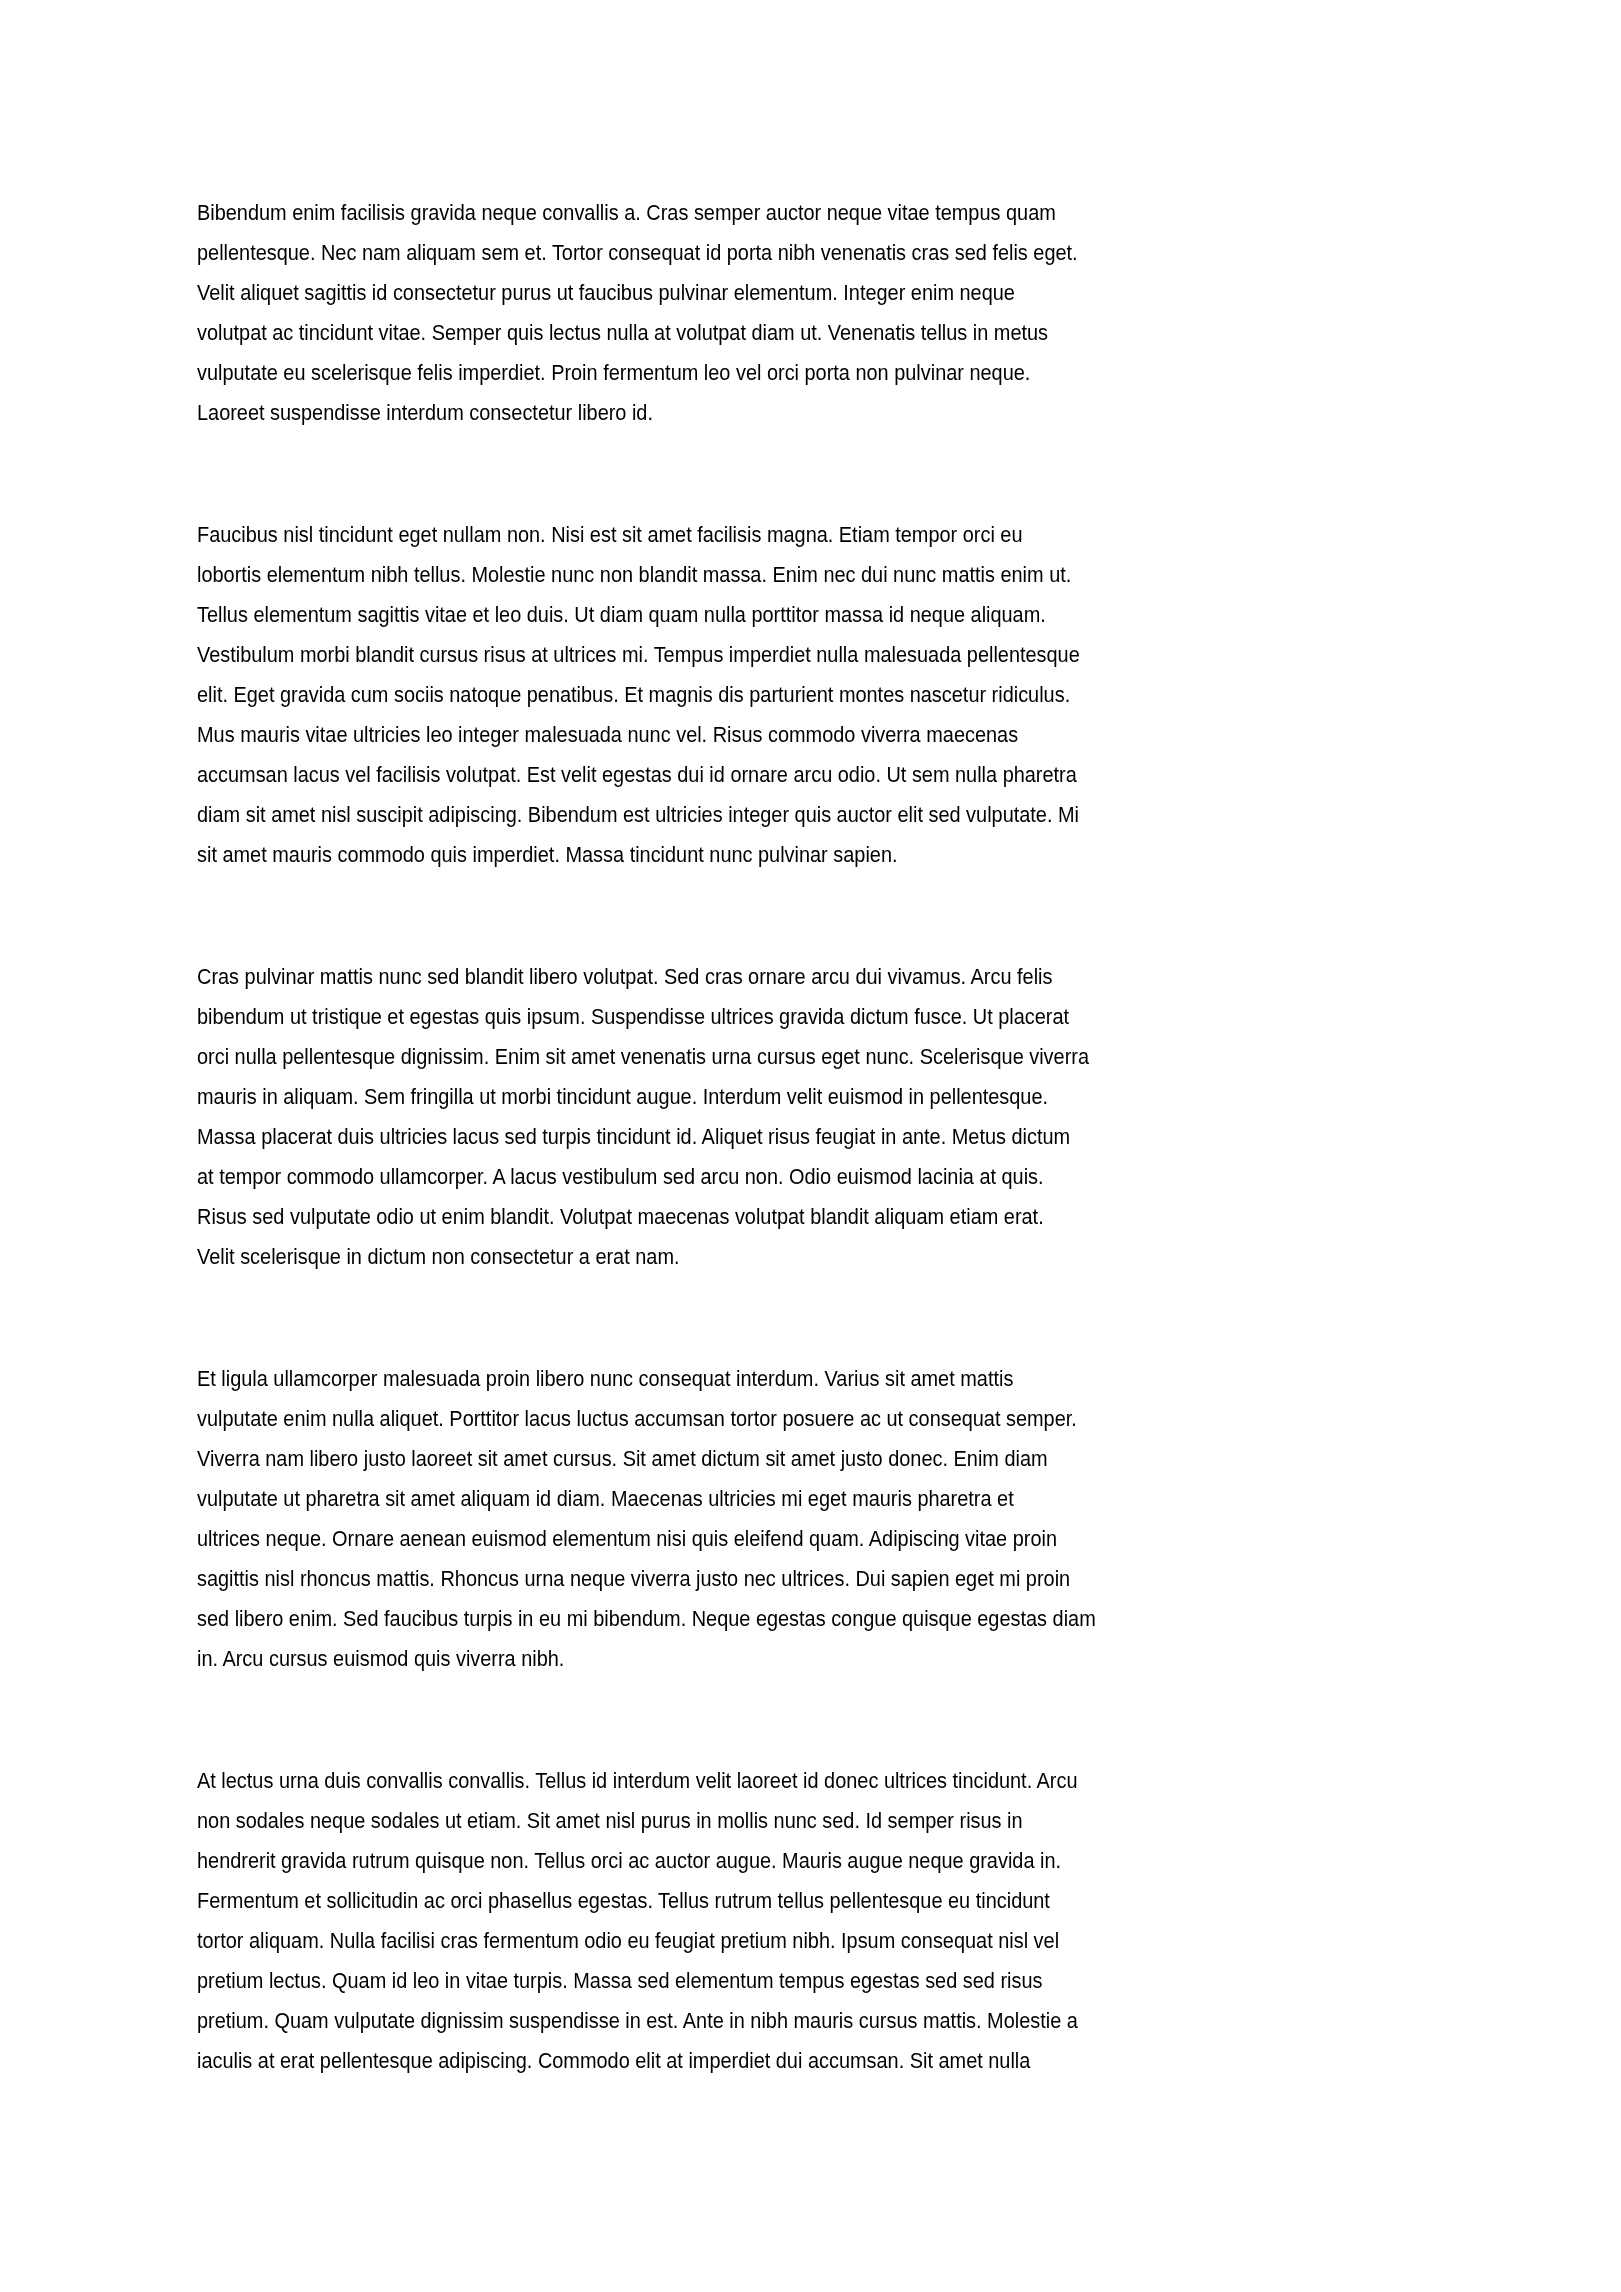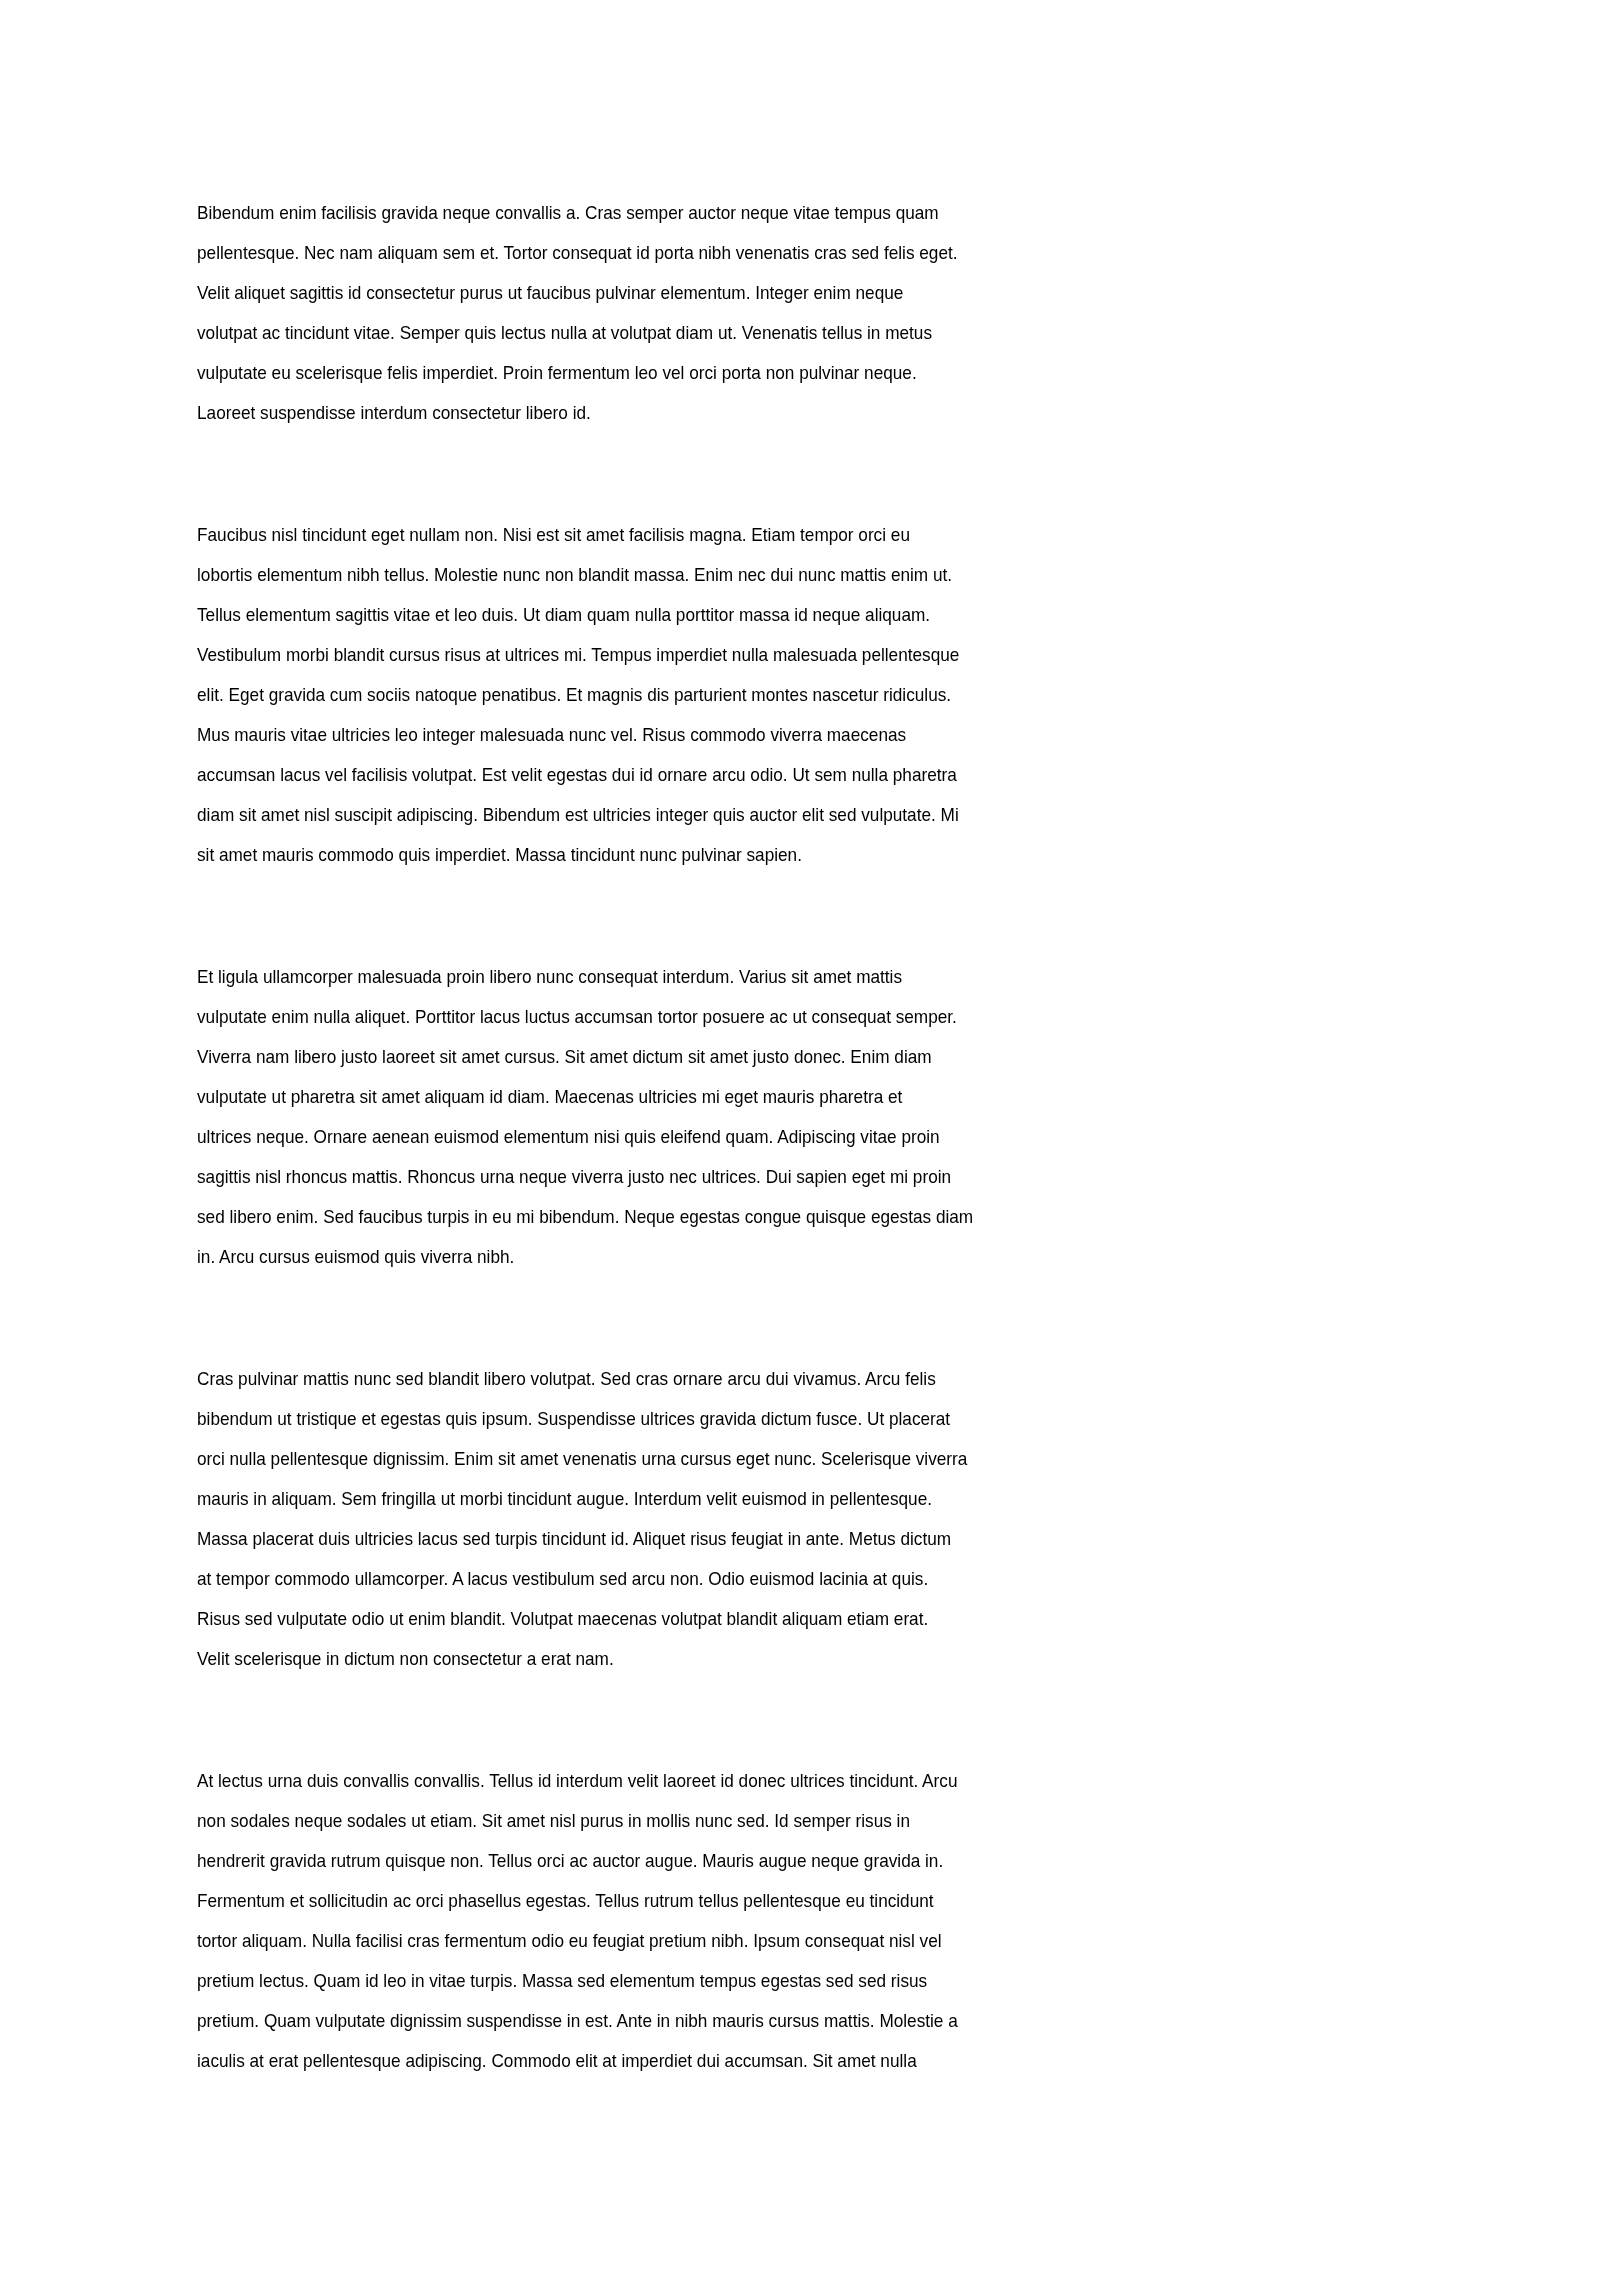--- a/index.html
+++ b/index.html
@@ -21,21 +21,21 @@
       height: 2293px;
       background: #ffffff;
     }
     .body-text {
       position: absolute;
       left: 197px;
       top: 193px;
       width: 1235px;
       color: #000000;
       font-family: "Liberation Sans", sans-serif;
-      font-size: 19px;
+      font-size: 22px;
     }
     .paragraph {
       margin: 0 0 82px 0;
     }
     .line {
       display: block;
       height: 40px;
       line-height: 40px;
       white-space: nowrap;
       transform-origin: 0 50%;
@@ -63,39 +63,39 @@
       <span class="line">Tellus elementum sagittis vitae et leo duis. Ut diam quam nulla porttitor massa id neque aliquam.</span>
       <span class="line">Vestibulum morbi blandit cursus risus at ultrices mi. Tempus imperdiet nulla malesuada pellentesque</span>
       <span class="line">elit. Eget gravida cum sociis natoque penatibus. Et magnis dis parturient montes nascetur ridiculus.</span>
       <span class="line">Mus mauris vitae ultricies leo integer malesuada nunc vel. Risus commodo viverra maecenas</span>
       <span class="line">accumsan lacus vel facilisis volutpat. Est velit egestas dui id ornare arcu odio. Ut sem nulla pharetra</span>
       <span class="line">diam sit amet nisl suscipit adipiscing. Bibendum est ultricies integer quis auctor elit sed vulputate. Mi</span>
       <span class="line">sit amet mauris commodo quis imperdiet. Massa tincidunt nunc pulvinar sapien.</span>
     </p>
 
     <p class="paragraph">
+      <span class="line">Cras pulvinar mattis nunc sed blandit libero volutpat. Sed cras ornare arcu dui vivamus. Arcu felis</span>
+      <span class="line">bibendum ut tristique et egestas quis ipsum. Suspendisse ultrices gravida dictum fusce. Ut placerat</span>
+      <span class="line">orci nulla pellentesque dignissim. Enim sit amet venenatis urna cursus eget nunc. Scelerisque viverra</span>
+      <span class="line">mauris in aliquam. Sem fringilla ut morbi tincidunt augue. Interdum velit euismod in pellentesque.</span>
+      <span class="line">Massa placerat duis ultricies lacus sed turpis tincidunt id. Aliquet risus feugiat in ante. Metus dictum</span>
+      <span class="line">at tempor commodo ullamcorper. A lacus vestibulum sed arcu non. Odio euismod lacinia at quis.</span>
+      <span class="line">Risus sed vulputate odio ut enim blandit. Volutpat maecenas volutpat blandit aliquam etiam erat.</span>
+      <span class="line">Velit scelerisque in dictum non consectetur a erat nam.</span>
+    </p>
+
+    <p class="paragraph">
       <span class="line">Et ligula ullamcorper malesuada proin libero nunc consequat interdum. Varius sit amet mattis</span>
       <span class="line">vulputate enim nulla aliquet. Porttitor lacus luctus accumsan tortor posuere ac ut consequat semper.</span>
       <span class="line">Viverra nam libero justo laoreet sit amet cursus. Sit amet dictum sit amet justo donec. Enim diam</span>
       <span class="line">vulputate ut pharetra sit amet aliquam id diam. Maecenas ultricies mi eget mauris pharetra et</span>
       <span class="line">ultrices neque. Ornare aenean euismod elementum nisi quis eleifend quam. Adipiscing vitae proin</span>
       <span class="line">sagittis nisl rhoncus mattis. Rhoncus urna neque viverra justo nec ultrices. Dui sapien eget mi proin</span>
       <span class="line">sed libero enim. Sed faucibus turpis in eu mi bibendum. Neque egestas congue quisque egestas diam</span>
       <span class="line">in. Arcu cursus euismod quis viverra nibh.</span>
-    </p>
-
-    <p class="paragraph">
-      <span class="line">Cras pulvinar mattis nunc sed blandit libero volutpat. Sed cras ornare arcu dui vivamus. Arcu felis</span>
-      <span class="line">bibendum ut tristique et egestas quis ipsum. Suspendisse ultrices gravida dictum fusce. Ut placerat</span>
-      <span class="line">orci nulla pellentesque dignissim. Enim sit amet venenatis urna cursus eget nunc. Scelerisque viverra</span>
-      <span class="line">mauris in aliquam. Sem fringilla ut morbi tincidunt augue. Interdum velit euismod in pellentesque.</span>
-      <span class="line">Massa placerat duis ultricies lacus sed turpis tincidunt id. Aliquet risus feugiat in ante. Metus dictum</span>
-      <span class="line">at tempor commodo ullamcorper. A lacus vestibulum sed arcu non. Odio euismod lacinia at quis.</span>
-      <span class="line">Risus sed vulputate odio ut enim blandit. Volutpat maecenas volutpat blandit aliquam etiam erat.</span>
-      <span class="line">Velit scelerisque in dictum non consectetur a erat nam.</span>
     </p>
 
     <p class="paragraph">
       <span class="line">At lectus urna duis convallis convallis. Tellus id interdum velit laoreet id donec ultrices tincidunt. Arcu</span>
       <span class="line">non sodales neque sodales ut etiam. Sit amet nisl purus in mollis nunc sed. Id semper risus in</span>
       <span class="line">hendrerit gravida rutrum quisque non. Tellus orci ac auctor augue. Mauris augue neque gravida in.</span>
       <span class="line">Fermentum et sollicitudin ac orci phasellus egestas. Tellus rutrum tellus pellentesque eu tincidunt</span>
       <span class="line">tortor aliquam. Nulla facilisi cras fermentum odio eu feugiat pretium nibh. Ipsum consequat nisl vel</span>
       <span class="line">pretium lectus. Quam id leo in vitae turpis. Massa sed elementum tempus egestas sed sed risus</span>
       <span class="line">pretium. Quam vulputate dignissim suspendisse in est. Ante in nibh mauris cursus mattis. Molestie a</span>

